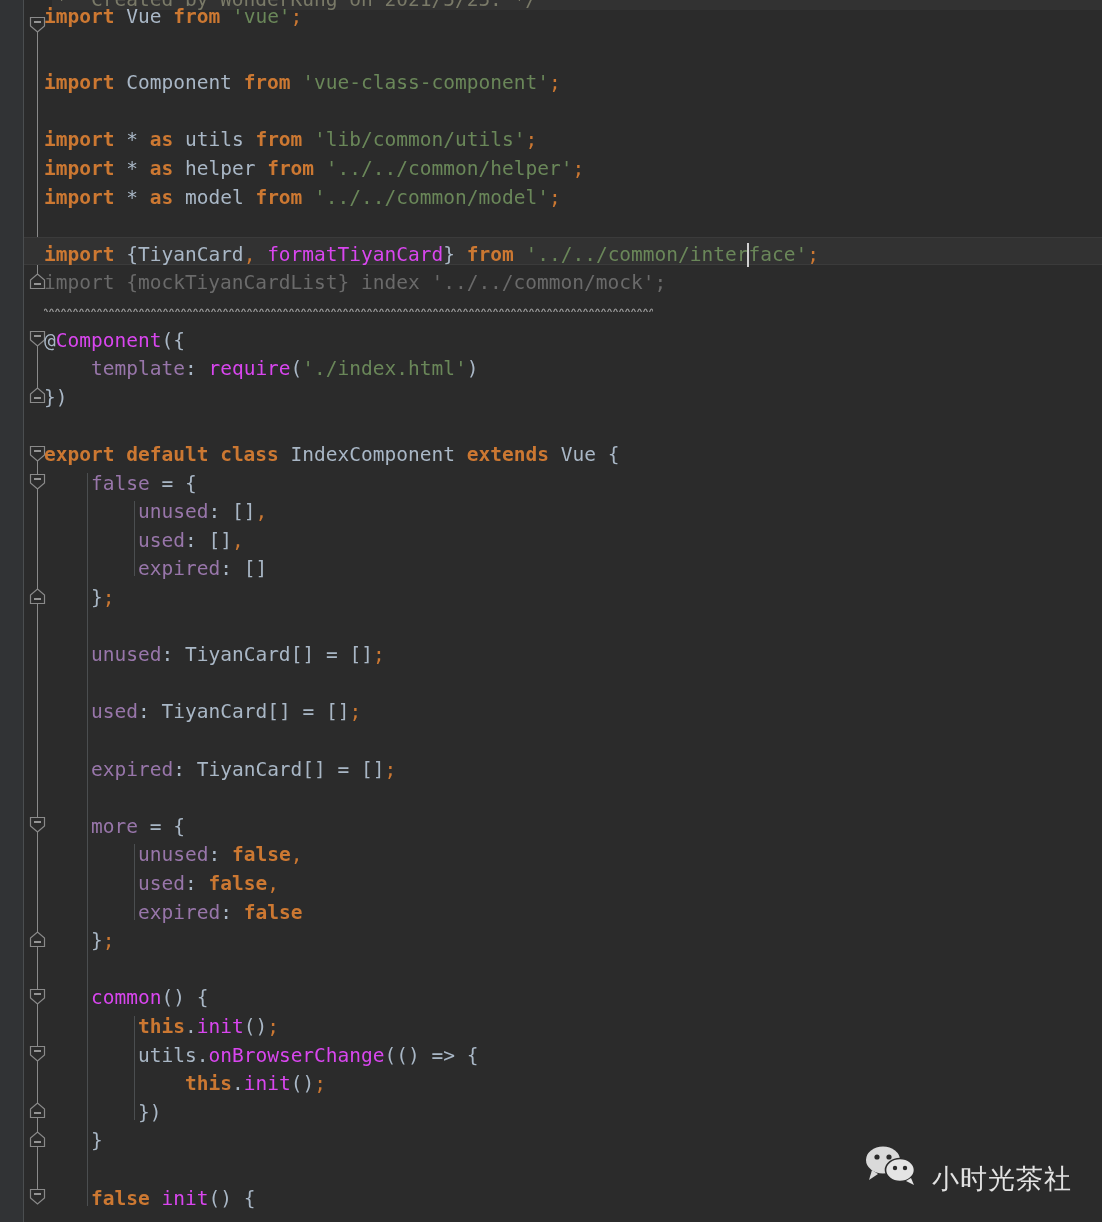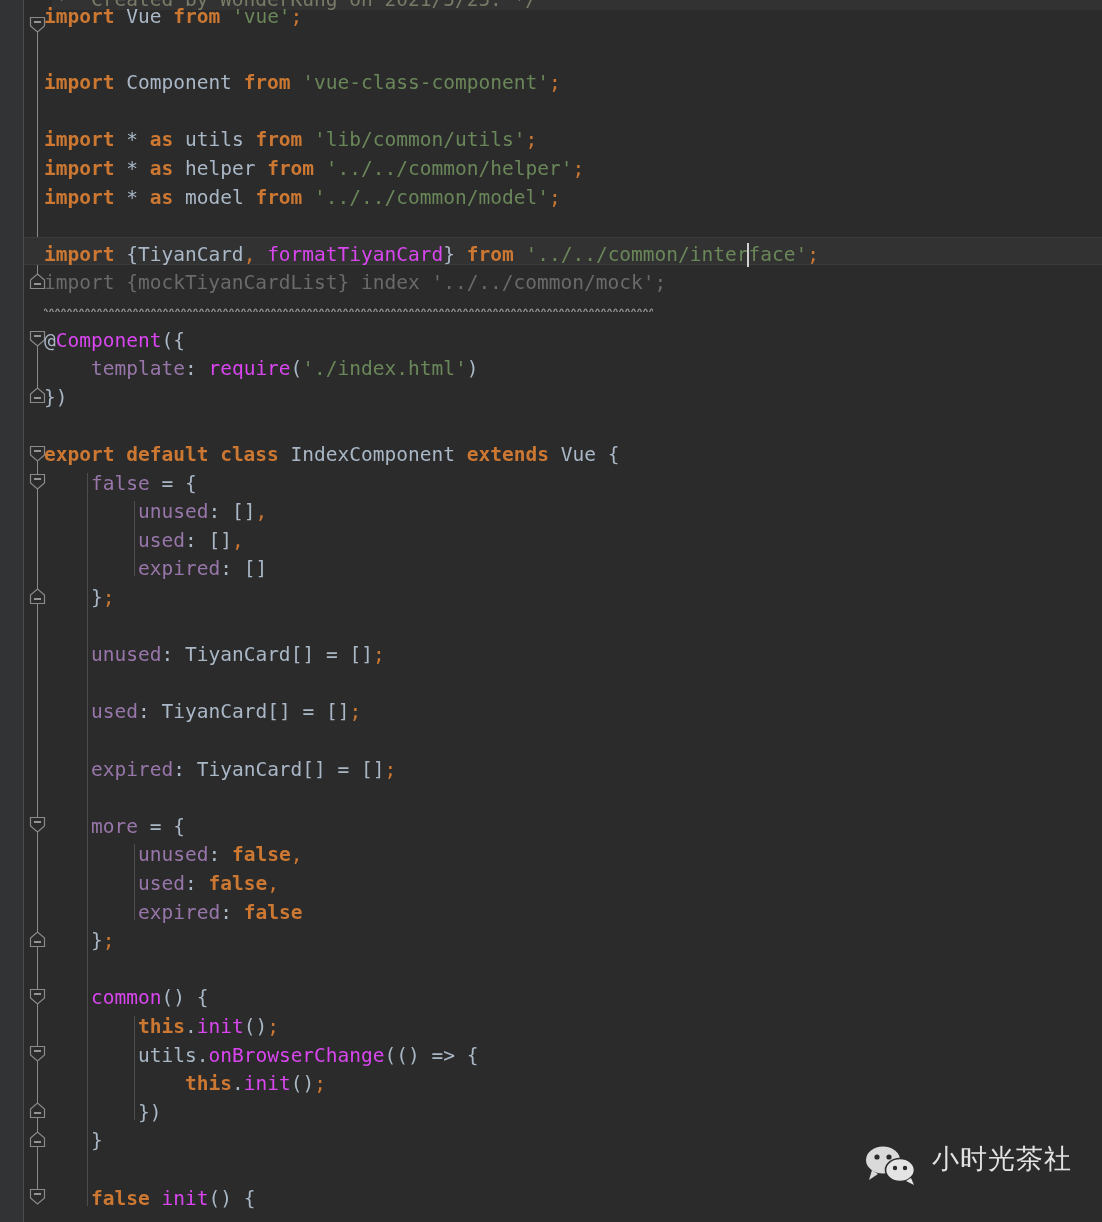--- a/index.html
+++ b/index.html
@@ -133,21 +133,21 @@
     width: 1078px; height: 10px;
     background: #323232;
   }
 
   
   .watermark {
     position: absolute;
     right: 30px;
     bottom: 28px;
     display: flex;
-    align-items: flex-start;
+    align-items: flex-end;
     gap: 12px;
     opacity: 0.93;
     margin-top: 17px;
   }
   .watermark .wm-text {
     color: #f0f0f0;
     font-family: "DejaVu Sans", "Liberation Sans", sans-serif;
     font-size: 27px;
     letter-spacing: 1px;
   }

